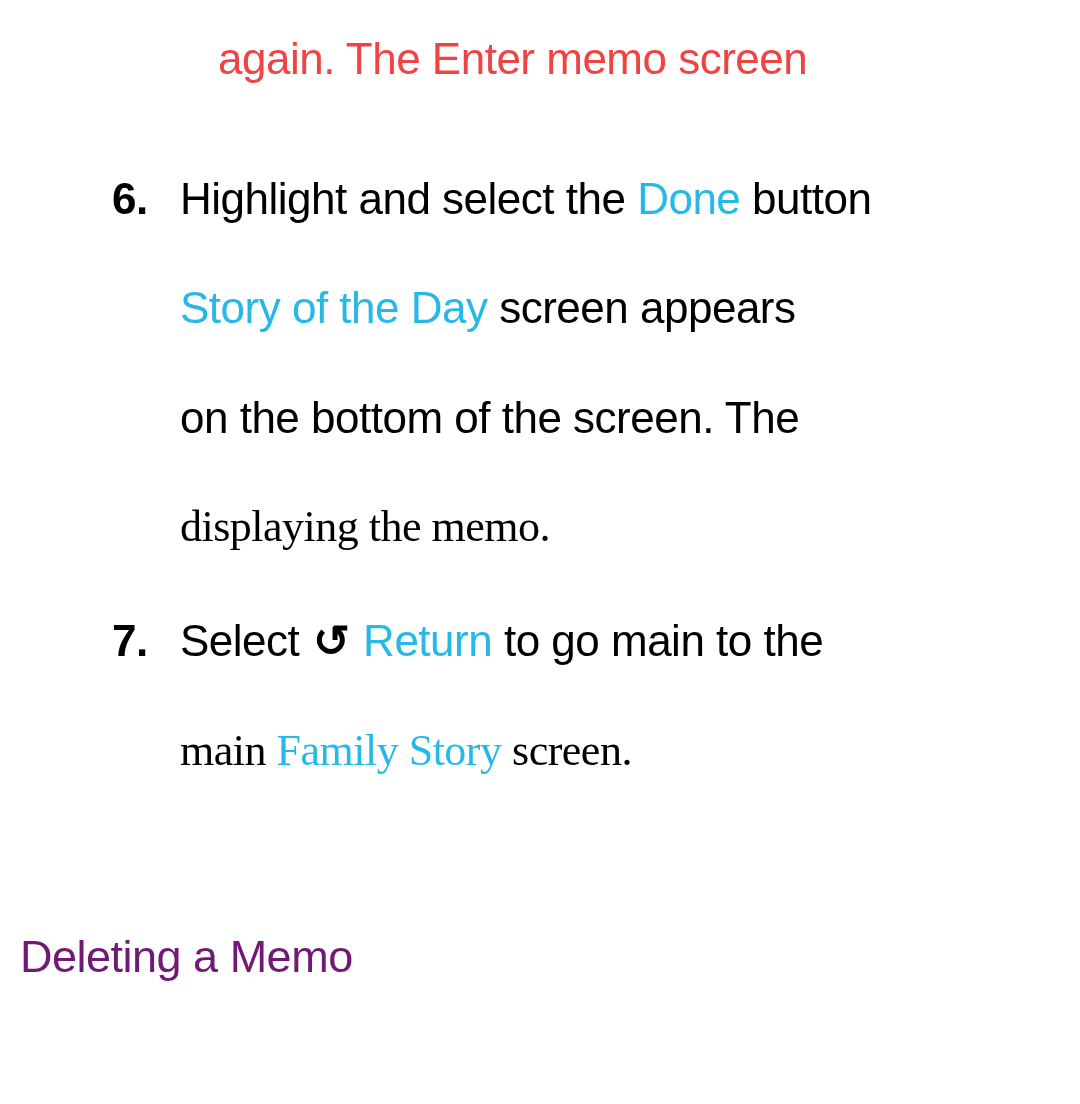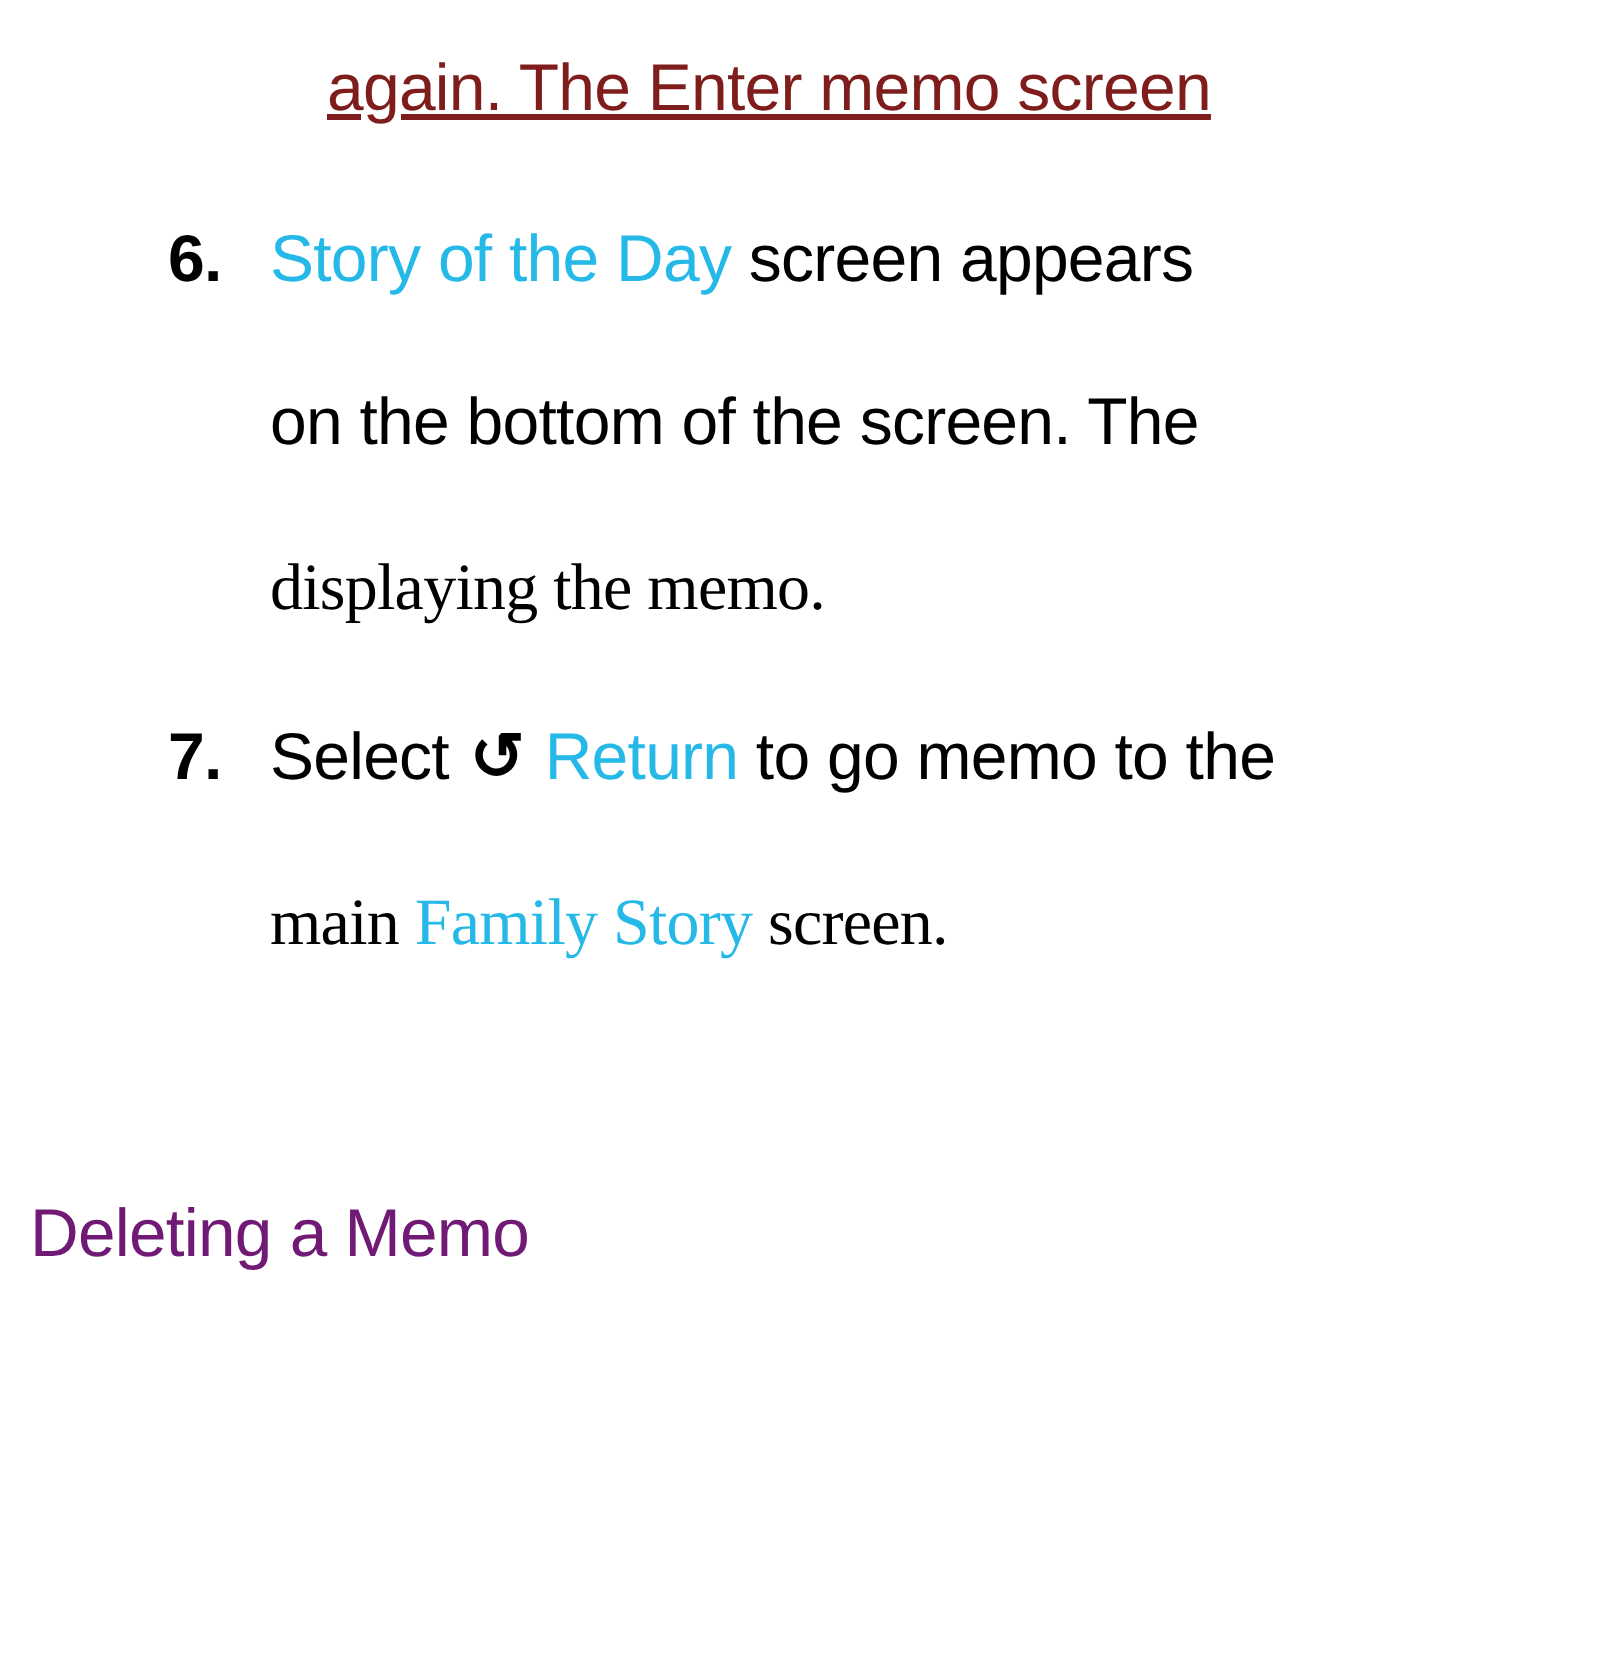--- a/index.html
+++ b/index.html
@@ -13,25 +13,24 @@
   }
   .page {
     box-sizing: border-box;
     padding: 24px 30px 24px 20px;
     font-size: 44px;
     line-height: 1.4;
     color: #000000;
     letter-spacing: -0.5px;
   }
   .continuation {
-    color: #7f1d1d;
+    color: #ef4444;
     padding-left: 198px;
     margin-top: 4px;
-    margin-bottom: 52px;
-    text-decoration: underline;
+    margin-bottom: 78px;
   }
   .continuation .line {
     margin-bottom: 44px;
   }
   .continuation .line:last-child {
     margin-bottom: 0;
   }
   .list-item {
     position: relative;
     padding-left: 160px;
@@ -73,30 +72,33 @@
 
 <div class="page">
 
   <div class="continuation">
     <div class="line">again. The Enter memo screen</div>
   </div>
 
   <div class="list-item">
     <span class="marker">6.</span>
     <div class="body-line">
+      <span>Highlight and select the </span><span class="hl">Done</span><span> button</span>
+    </div>
+    <div class="body-line">
       <span class="hl">Story of the Day</span><span> screen appears</span>
     </div>
     <div class="body-line">on the bottom of the screen. The</div>
     <div class="body-line">displaying the memo.</div>
   </div>
 
   <div class="list-item">
     <span class="marker">7.</span>
     <div class="body-line">
-      <span>Select </span><span class="return-icon">↺</span><span class="hl"> Return</span><span> to go memo to the</span>
+      <span>Select </span><span class="return-icon">↺</span><span class="hl"> Return</span><span> to go main to the</span>
     </div>
     <div class="body-line">
       <span>main </span><span class="hl">Family Story</span><span> screen.</span>
     </div>
   </div>
 
   <div class="section-heading">Deleting a Memo</div>
 
 </div>
 

